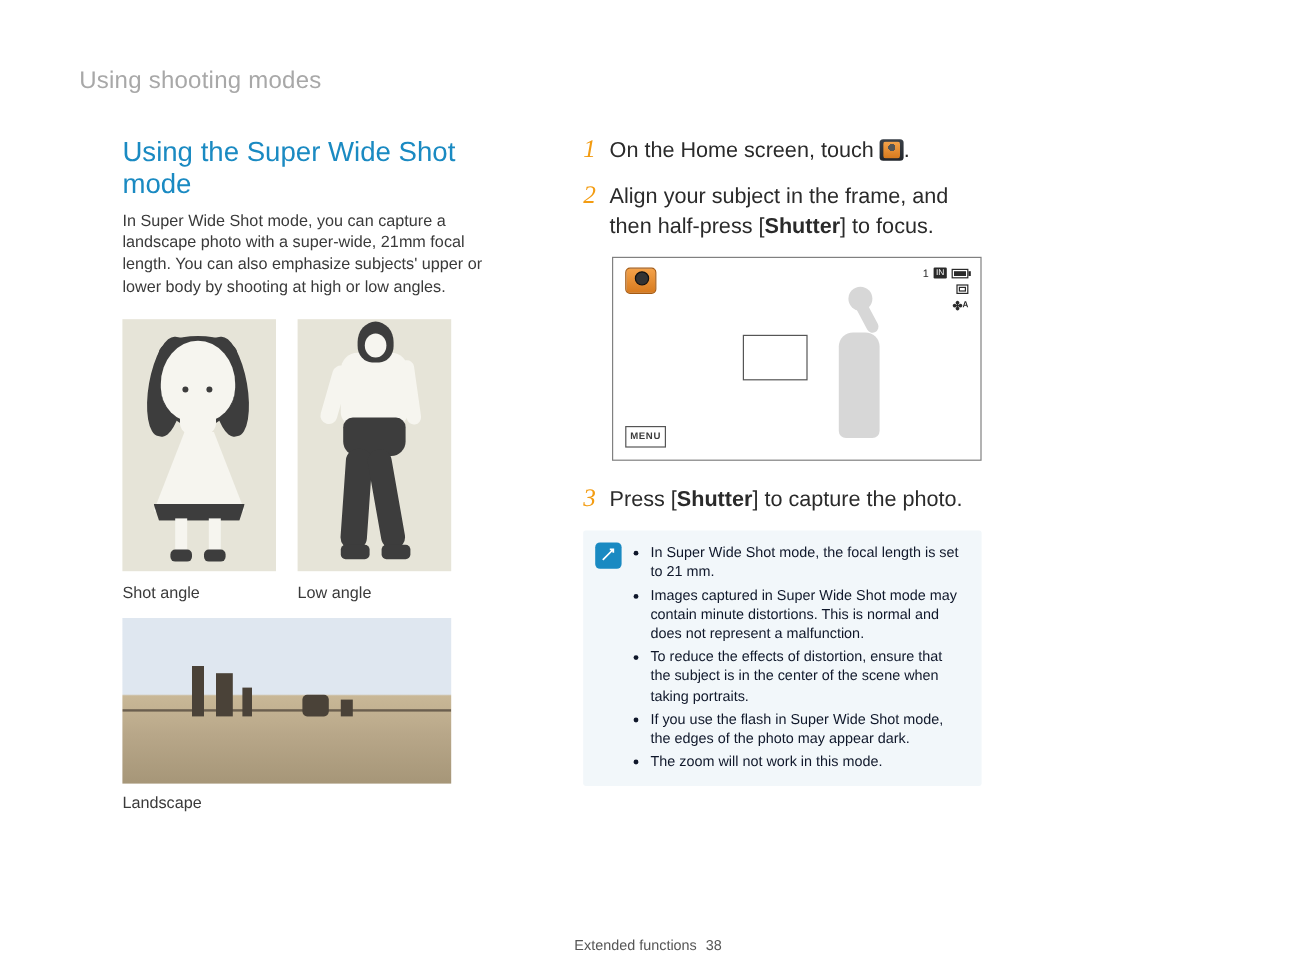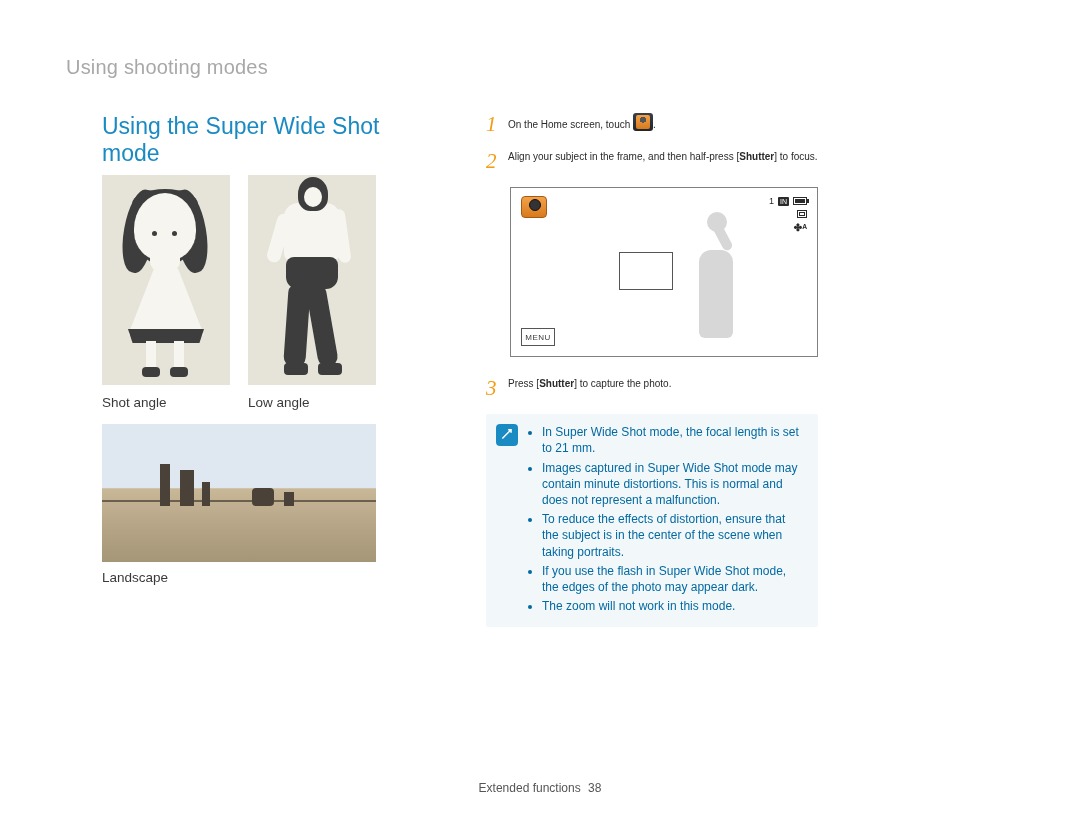--- a/index.html
+++ b/index.html
@@ -15,44 +15,44 @@
   .ex-box { background: #e6e4d8; position: relative; overflow: hidden; }
   .ex-high { width: 128px; height: 210px; }
   .ex-low { width: 128px; height: 210px; }
   .captions { display: flex; gap: 18px; font-size: 13.5px; margin-bottom: 14px; }
   .cap-high { width: 128px; }
   .cap-low { width: 128px; }
   .landscape-img { width: 274px; height: 138px; background: linear-gradient(#dfe7f0 0%, #dfe7f0 46%, #c9b897 47%, #b8a789 70%, #a69678 100%); position: relative; overflow: hidden; margin-bottom: 8px; }
   .land-cap { font-size: 13.5px; }
   .step { display: flex; align-items: flex-start; margin-bottom: 14px; }
   .step-num { font-style: italic; font-size: 21px; color: #f39c12; font-family: Georgia, 'Times New Roman', serif; width: 22px; flex-shrink: 0; line-height: 1.1; }
-  .step-body { font-size: 10px; line-height: 1.35; color: #2a2a2a; }
+  .step-body { font-size: 18px; line-height: 1.35; color: #2a2a2a; }
   .step-body .bold { font-weight: 700; }
   .mode-icon { display: inline-block; width: 20px; height: 18px; vertical-align: -3px; border-radius: 3px; background: linear-gradient(#3a4048, #22262c); position: relative; }
   .mode-icon::after { content: ""; position: absolute; top: 2px; left: 3px; width: 14px; height: 14px; border-radius: 2px; background: radial-gradient(circle at 50% 35%, #555 0 3px, transparent 3px), linear-gradient(#f4a24a, #d77a1e); }
   .lcd-wrap { margin: 6px 0 20px 24px; }
   .lcd { width: 308px; height: 170px; border: 1px solid #808080; background: #ffffff; position: relative; }
   .lcd-icon { position: absolute; top: 8px; left: 10px; width: 26px; height: 22px; border-radius: 4px; background: linear-gradient(#f4a24a 0%, #d77a1e 100%); border: 1px solid #a55a12; }
   .lcd-icon::after { content: ""; position: absolute; top: 2px; left: 7px; width: 10px; height: 10px; border-radius: 50%; background: #333; border: 1px solid #111; }
   .lcd-status { position: absolute; top: 8px; right: 10px; font-size: 9px; color: #2a2a2a; display: flex; flex-direction: column; align-items: flex-end; gap: 4px; }
   .stat-row { display: flex; align-items: center; gap: 4px; }
   .stat-in { background: #2a2a2a; color: #fff; font-size: 7px; padding: 1px 2px; border-radius: 1px; }
   .stat-batt { width: 14px; height: 8px; border: 1px solid #2a2a2a; position: relative; }
   .stat-batt::after { content: ""; position: absolute; right: -3px; top: 1px; width: 2px; height: 4px; background: #2a2a2a; }
   .stat-batt::before { content: ""; position: absolute; left: 1px; top: 1px; width: 10px; height: 4px; background: #2a2a2a; }
   .stat-sq { width: 10px; height: 8px; border: 1px solid #2a2a2a; position: relative; }
   .stat-sq::after { content: ""; position: absolute; inset: 1px; border: 1px solid #2a2a2a; }
   .stat-flash { font-size: 10px; font-weight: bold; }
   .af-box { position: absolute; top: 64px; left: 108px; width: 54px; height: 38px; border: 1px solid #555; }
-  .menu-btn { position: absolute; bottom: 10px; left: 10px; width: 34px; height: 18px; border: 1px solid #555; background: #fff; font-size: 8px; font-weight: 400; display: flex; align-items: center; justify-content: center; letter-spacing: 0.5px; }
+  .menu-btn { position: absolute; bottom: 10px; left: 10px; width: 34px; height: 18px; border: 1px solid #555; background: #fff; font-size: 8px; font-weight: 700; display: flex; align-items: center; justify-content: center; letter-spacing: 0.5px; }
   .silhouette { position: absolute; top: 20px; right: 60px; width: 70px; height: 130px; }
   .sil-body { position: absolute; bottom: 0; left: 12px; width: 34px; height: 88px; background: #d7d7d7; border-radius: 12px 12px 6px 6px; }
   .sil-head { position: absolute; top: 4px; left: 20px; width: 20px; height: 20px; border-radius: 50%; background: #d7d7d7; }
   .sil-arm { position: absolute; top: 6px; left: 38px; width: 10px; height: 38px; background: #d7d7d7; border-radius: 5px; transform: rotate(-28deg); transform-origin: bottom left; }
-  .note-box { background: #f2f7fa; border-radius: 2px; padding: 10px 14px 10px 42px; position: relative; font-size: 12px; line-height: 1.35; color: #0369a1; }
+  .note-box { background: #f2f7fa; border-radius: 2px; padding: 10px 14px 10px 42px; position: relative; font-size: 12px; line-height: 1.35; color: #0f172a; }
   .note-icon { position: absolute; left: 10px; top: 10px; width: 22px; height: 22px; border-radius: 4px; background: #1a8ac2; display: flex; align-items: center; justify-content: center; }
   .note-icon svg { width: 14px; height: 14px; }
   .note-box ul { list-style: disc; padding-left: 14px; }
   .note-box li { margin-bottom: 3px; }
   .footer { position: absolute; bottom: 20px; left: 0; width: 1080px; text-align: center; font-size: 12px; color: #555; }
   .footer .pn { font-weight: 400; margin-left: 4px; }
 
   
   .girl-head { position: absolute; top: 18px; left: 32px; width: 62px; height: 72px; background: #f6f5ef; border-radius: 50% 50% 46% 46%; border-bottom: 4px solid #3d3d3d; }
   .girl-hair-l { position: absolute; top: 14px; left: 22px; width: 30px; height: 84px; background: #3d3d3d; border-radius: 50% 10% 40% 50%; transform: rotate(10deg); }
@@ -93,20 +93,21 @@
 </style>
 </head>
 <body>
 
 <div class="page">
   <div class="breadcrumb">Using shooting modes</div>
 
   <div class="columns">
     <div class="col-left">
       <h2 class="section-title">Using the Super Wide Shot mode</h2>
+      <p class="intro">In Super Wide Shot mode, you can capture a landscape photo with a super-wide, 21mm focal length. You can also emphasize subjects' upper or lower body by shooting at high or low angles.</p>
 
       <div class="examples">
         <div class="ex-box ex-high">
           <div class="girl-hair-l"></div>
             <div class="girl-hair-r"></div>
           <div class="girl-bangs"></div>
           <div class="girl-head"></div>
           <div class="girl-eye l"></div>
             <div class="girl-eye r"></div>
           <div class="girl-mouth"></div>

